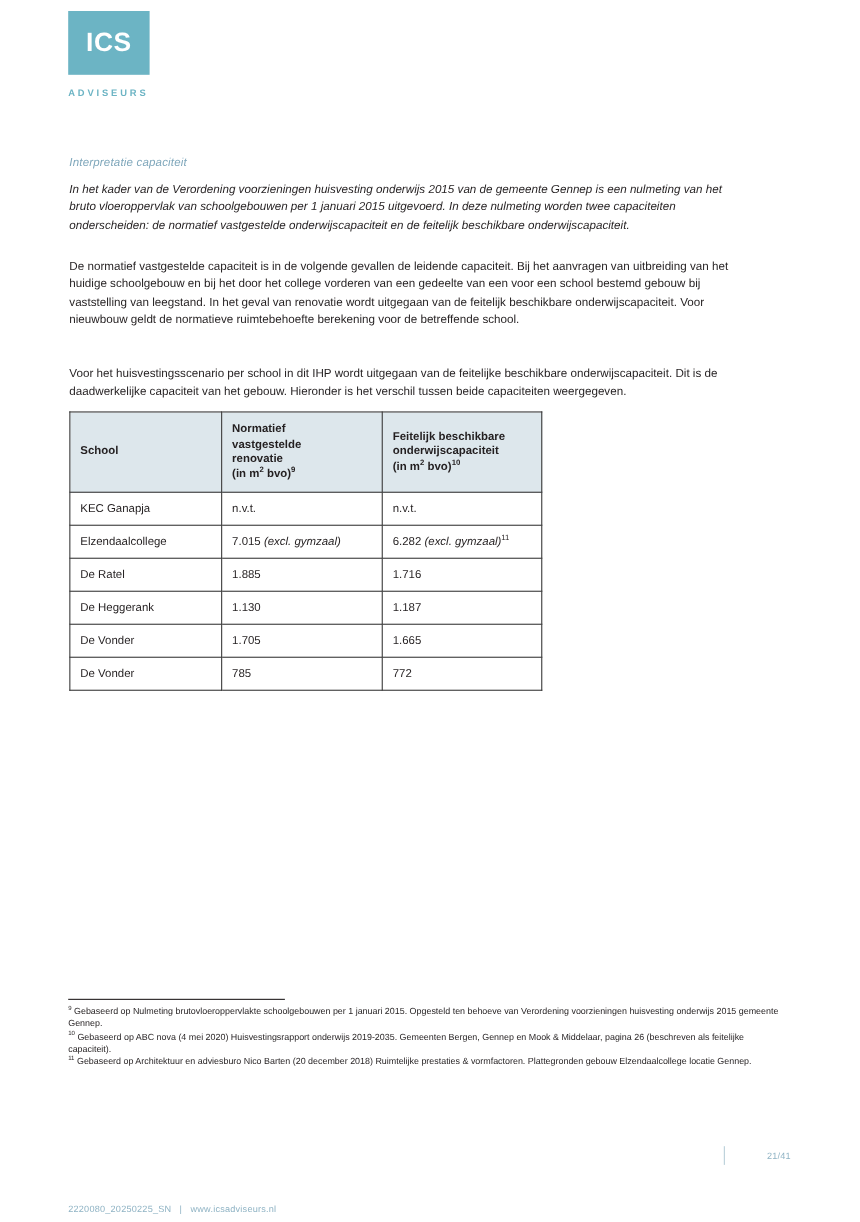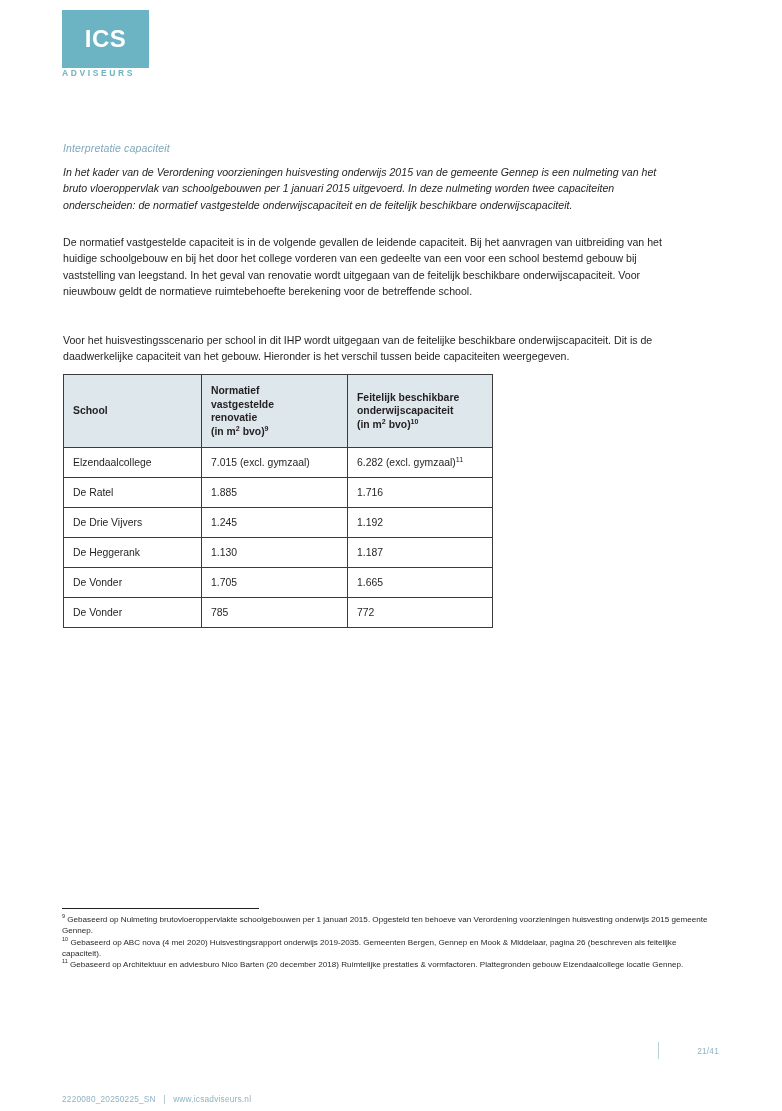--- a/index.html
+++ b/index.html
@@ -24,36 +24,37 @@
   }
 
   
   .logo-block {
     position: absolute;
     left: 62px;
     top: 10px;
     width: 120px;
   }
   .logo-mark {
-    width: 87px;
+    width: 74px;
     height: 58px;
     background: #6cb4c4;
     display: flex;
     align-items: center;
     justify-content: center;
   }
   .logo-mark-text {
     color: #ffffff;
     font-family: "Liberation Sans", sans-serif;
     font-weight: bold;
     font-size: 24px;
     letter-spacing: 0.5px;
     line-height: 1;
   }
   .logo-sub {
+    margin-top: 11px;
     color: #6cb4c4;
     font-size: 8.5px;
     font-weight: bold;
     letter-spacing: 2.6px;
   }
 
   
   .section-heading {
     position: absolute;
     left: 63px;
@@ -108,21 +109,21 @@
     height: 54px;
   }
   .cap-table tbody td {
     height: 15px;
     line-height: 14px;
     padding-top: 7px;
     padding-bottom: 7px;
   }
   .cap-table .hdr-school { vertical-align: middle; }
   sup { font-size: 0.68em; vertical-align: super; line-height: 0; }
-  .it { }
+  .it { font-style: italic; }
 
   
   .footnote-rule {
     position: absolute;
     left: 62px;
     top: 908px;
     width: 197px;
     height: 1px;
     background: #231f20;
   }
@@ -208,33 +209,33 @@
         </th>
         <th>
           <span>Feitelijk beschikbare</span><br>
           <span>onderwijscapaciteit</span><br>
           <span>(in m</span><sup>2</sup><span> bvo)</span><sup>10</sup>
         </th>
       </tr>
     </thead>
     <tbody id="table-body">
         <tr>
+          <td>KEC Ganapja</td>
+          <td><span>n.v.t.</span></td>
+          <td><span>n.v.t.</span></td>
+        </tr>
+        <tr>
           <td>Elzendaalcollege</td>
           <td><span>7.015</span> <span class="it">(excl. gymzaal)</span></td>
           <td><span>6.282</span> <span class="it">(excl. gymzaal)</span><sup>11</sup></td>
         </tr>
         <tr>
           <td>De Ratel</td>
           <td><span>1.885</span></td>
           <td><span>1.716</span></td>
-        </tr>
-        <tr>
-          <td>De Drie Vijvers</td>
-          <td><span>1.245</span></td>
-          <td><span>1.192</span></td>
         </tr>
         <tr>
           <td>De Heggerank</td>
           <td><span>1.130</span></td>
           <td><span>1.187</span></td>
         </tr>
         <tr>
           <td>De Vonder</td>
           <td><span>1.705</span></td>
           <td><span>1.665</span></td>

